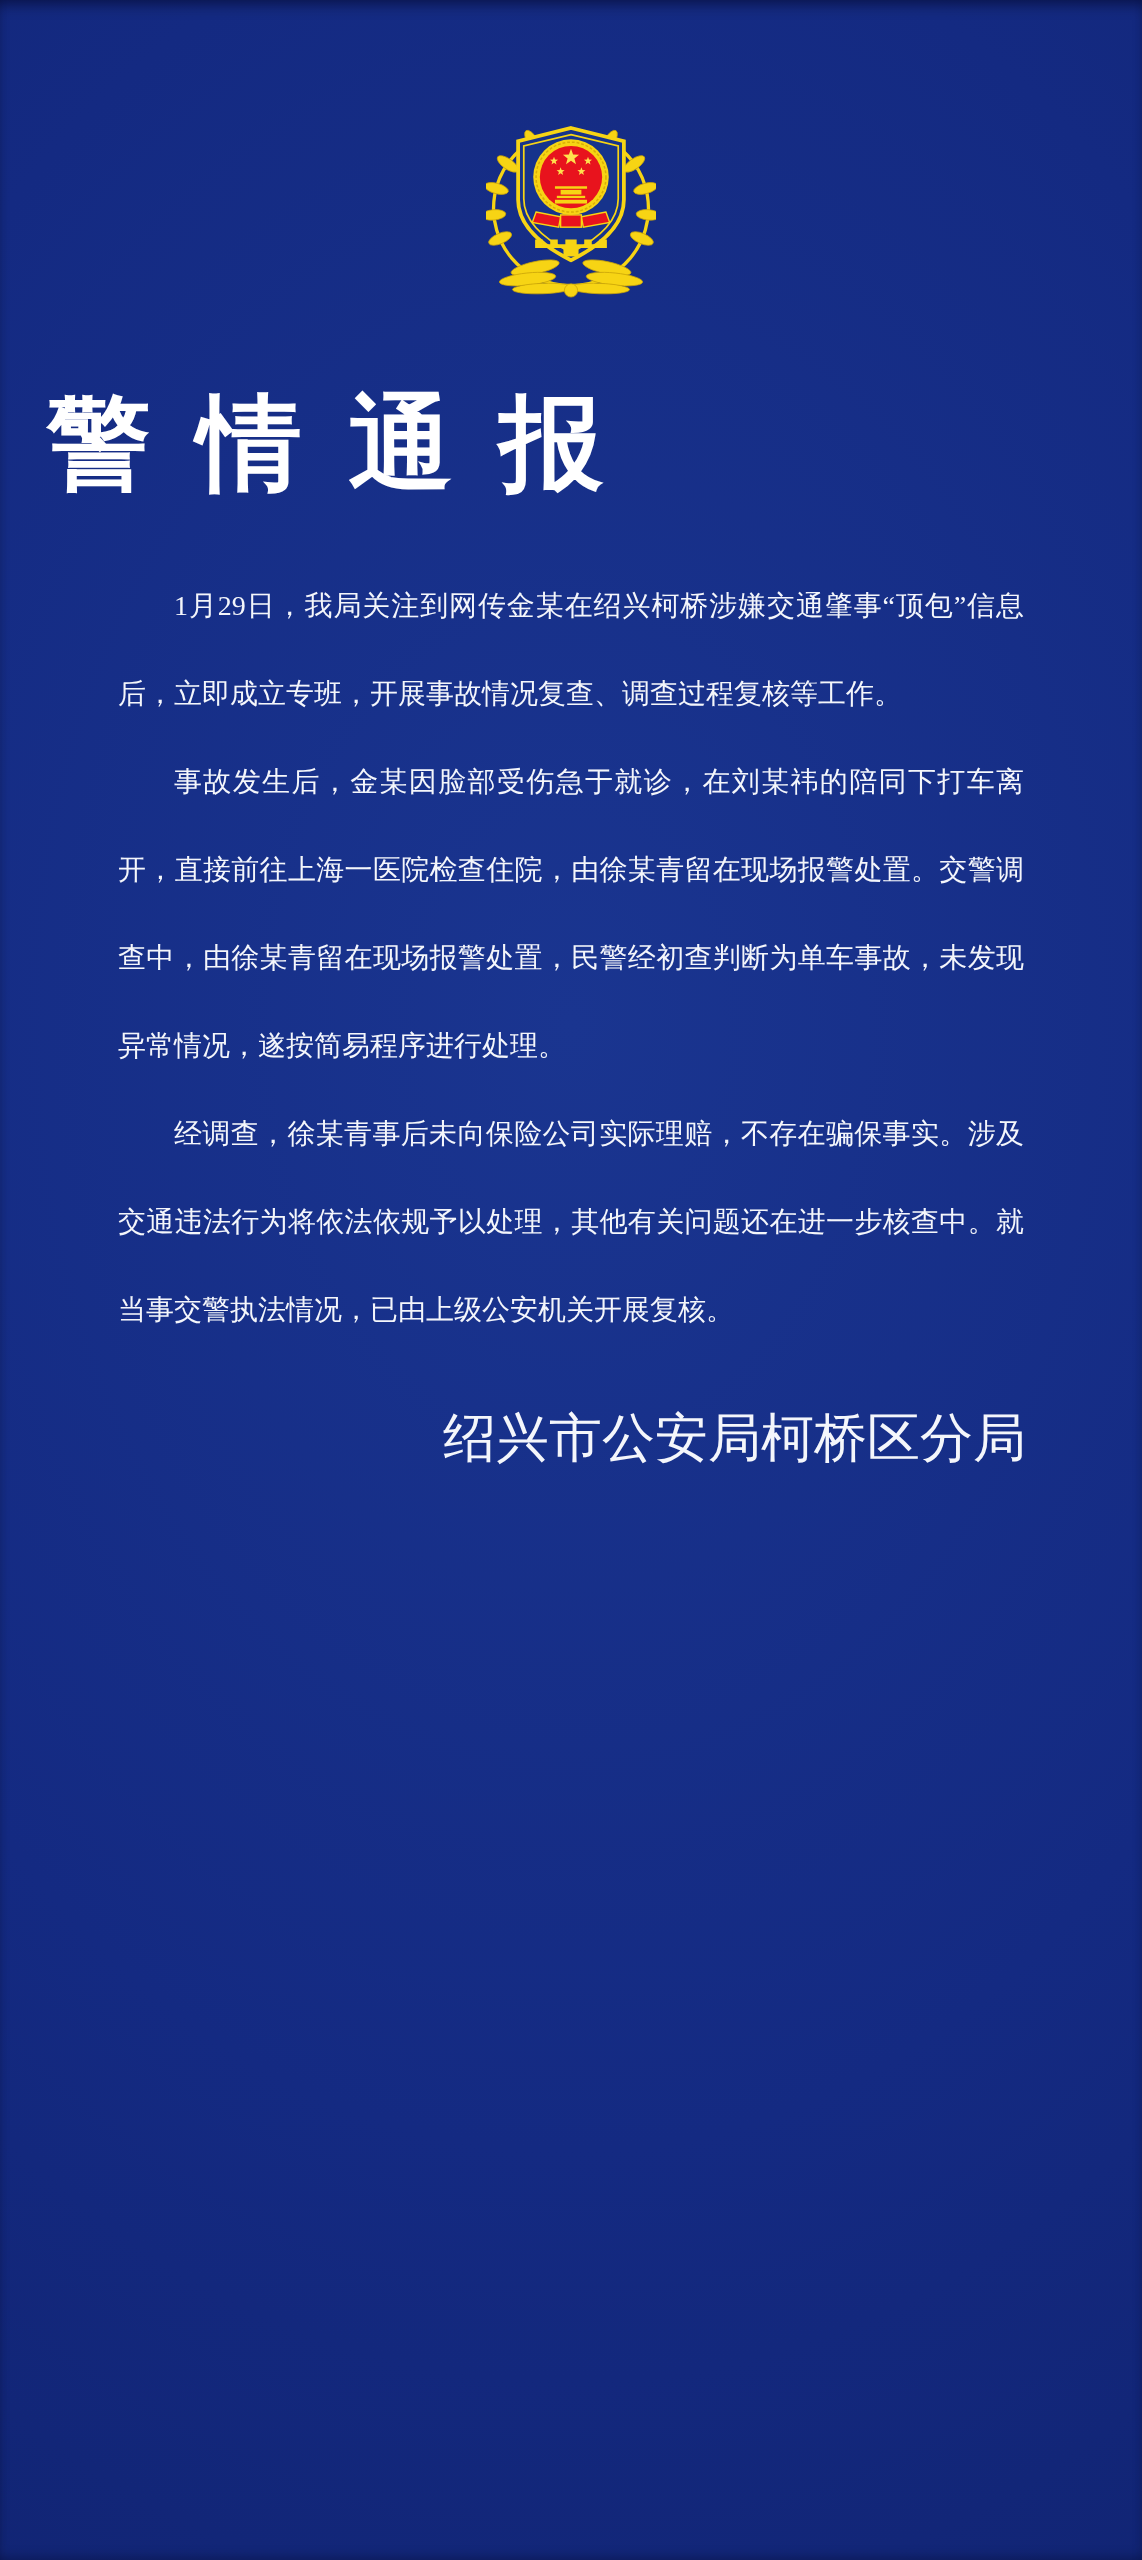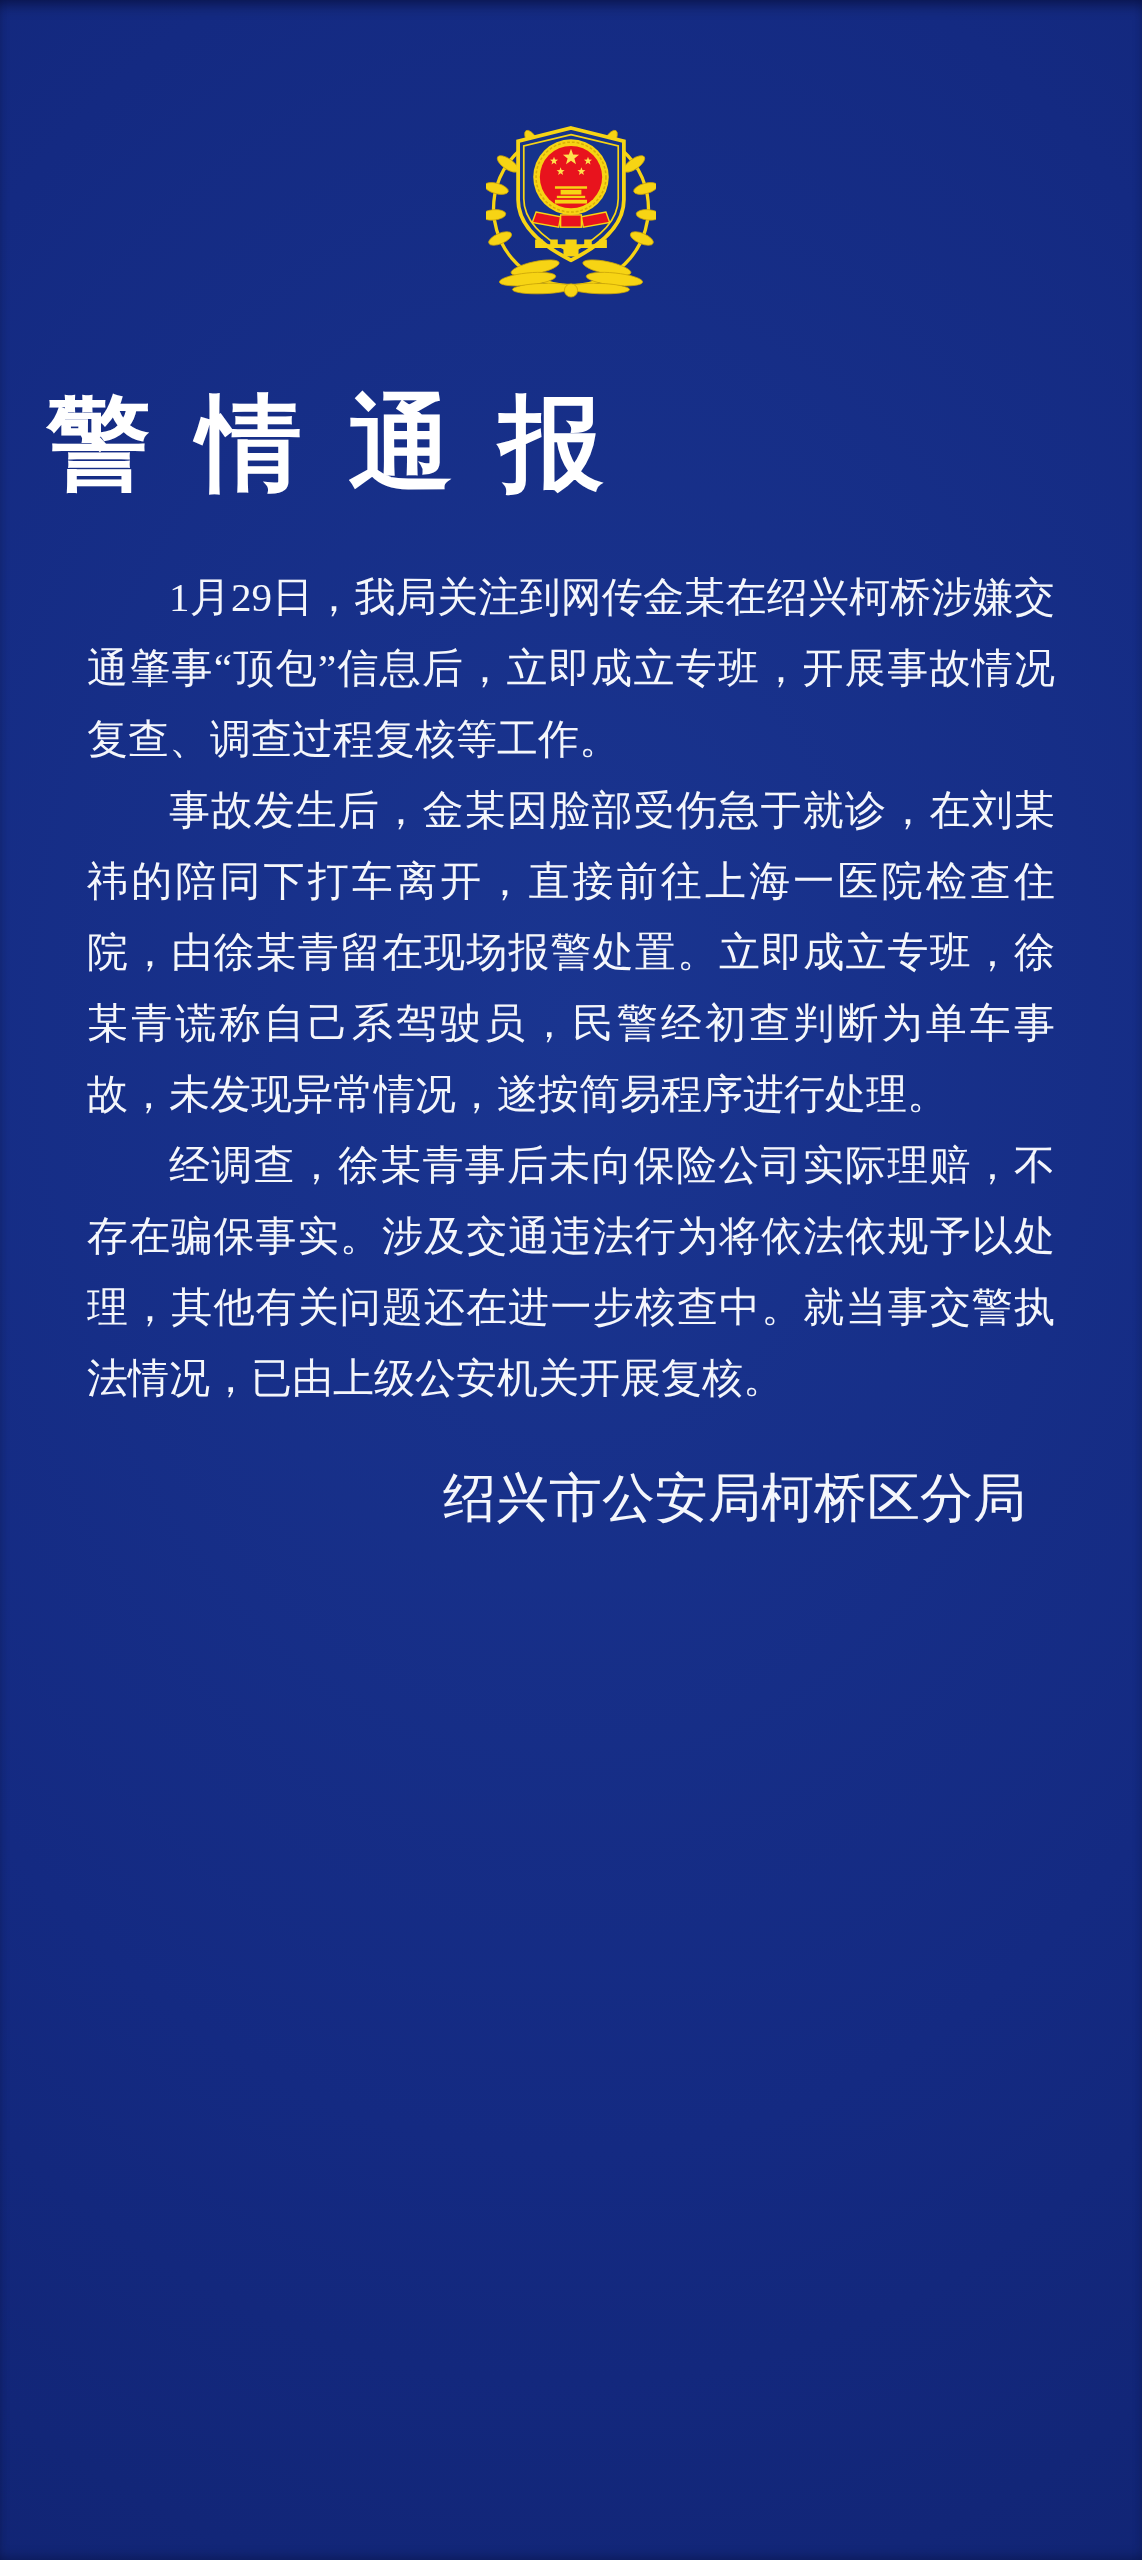--- a/index.html
+++ b/index.html
@@ -24,23 +24,23 @@
     font-size:104px;
     line-height:1.08;
     font-weight:700;
     color:#ffffff;
     letter-spacing:.45em;
     text-indent:.45em;
     white-space:nowrap;
   }
   .body{
     margin:62px 0 0 0;
-    padding:0 87px;
-    font-size:41px;
-    line-height:71px;
+    padding:0 118px;
+    font-size:28px;
+    line-height:88px;
     text-align:justify;
     text-justify:inter-character;
   }
   .body p.para{
     margin:0;
     text-indent:2em;
     word-break:break-all;
   }
   .sign{
     margin:54px 116px 0 auto;
@@ -118,21 +118,21 @@
 
       <path d="M52,137 L52,128 L60,128 L60,133 L68,133 L68,128 L76,128 L76,133 L84,133 L84,128 L96,128 L96,133 L104,133 L104,128 L112,128 L112,133 L120,133 L120,128 L128,128 L128,137 Z" fill="#f7d414"></path>
       <rect x="82" y="136" width="16" height="10" fill="#f7d414"></rect>
     </svg>
   </div>
 
   <h1 class="title">警情通报</h1>
 
   <div class="body">
       <p class="para">1月29日，我局关注到网传金某在绍兴柯桥涉嫌交通肇事“顶包”信息后，立即成立专班，开展事故情况复查、调查过程复核等工作。</p>
-      <p class="para">事故发生后，金某因脸部受伤急于就诊，在刘某祎的陪同下打车离开，直接前往上海一医院检查住院，由徐某青留在现场报警处置。立即成立专班，徐某青谎称自己系驾驶员，民警经初查判断为单车事故，未发现异常情况，遂按简易程序进行处理。</p>
+      <p class="para">事故发生后，金某因脸部受伤急于就诊，在刘某祎的陪同下打车离开，直接前往上海一医院检查住院，由徐某青留在现场报警处置。交警调查中，由徐某青留在现场报警处置，民警经初查判断为单车事故，未发现异常情况，遂按简易程序进行处理。</p>
       <p class="para">经调查，徐某青事后未向保险公司实际理赔，不存在骗保事实。涉及交通违法行为将依法依规予以处理，其他有关问题还在进一步核查中。就当事交警执法情况，已由上级公安机关开展复核。</p>
     </div>
 
   <div class="sign">
     <div class="issuer">绍兴市公安局柯桥区分局</div>
   </div>
 
 </div>
 
 </body></html>

